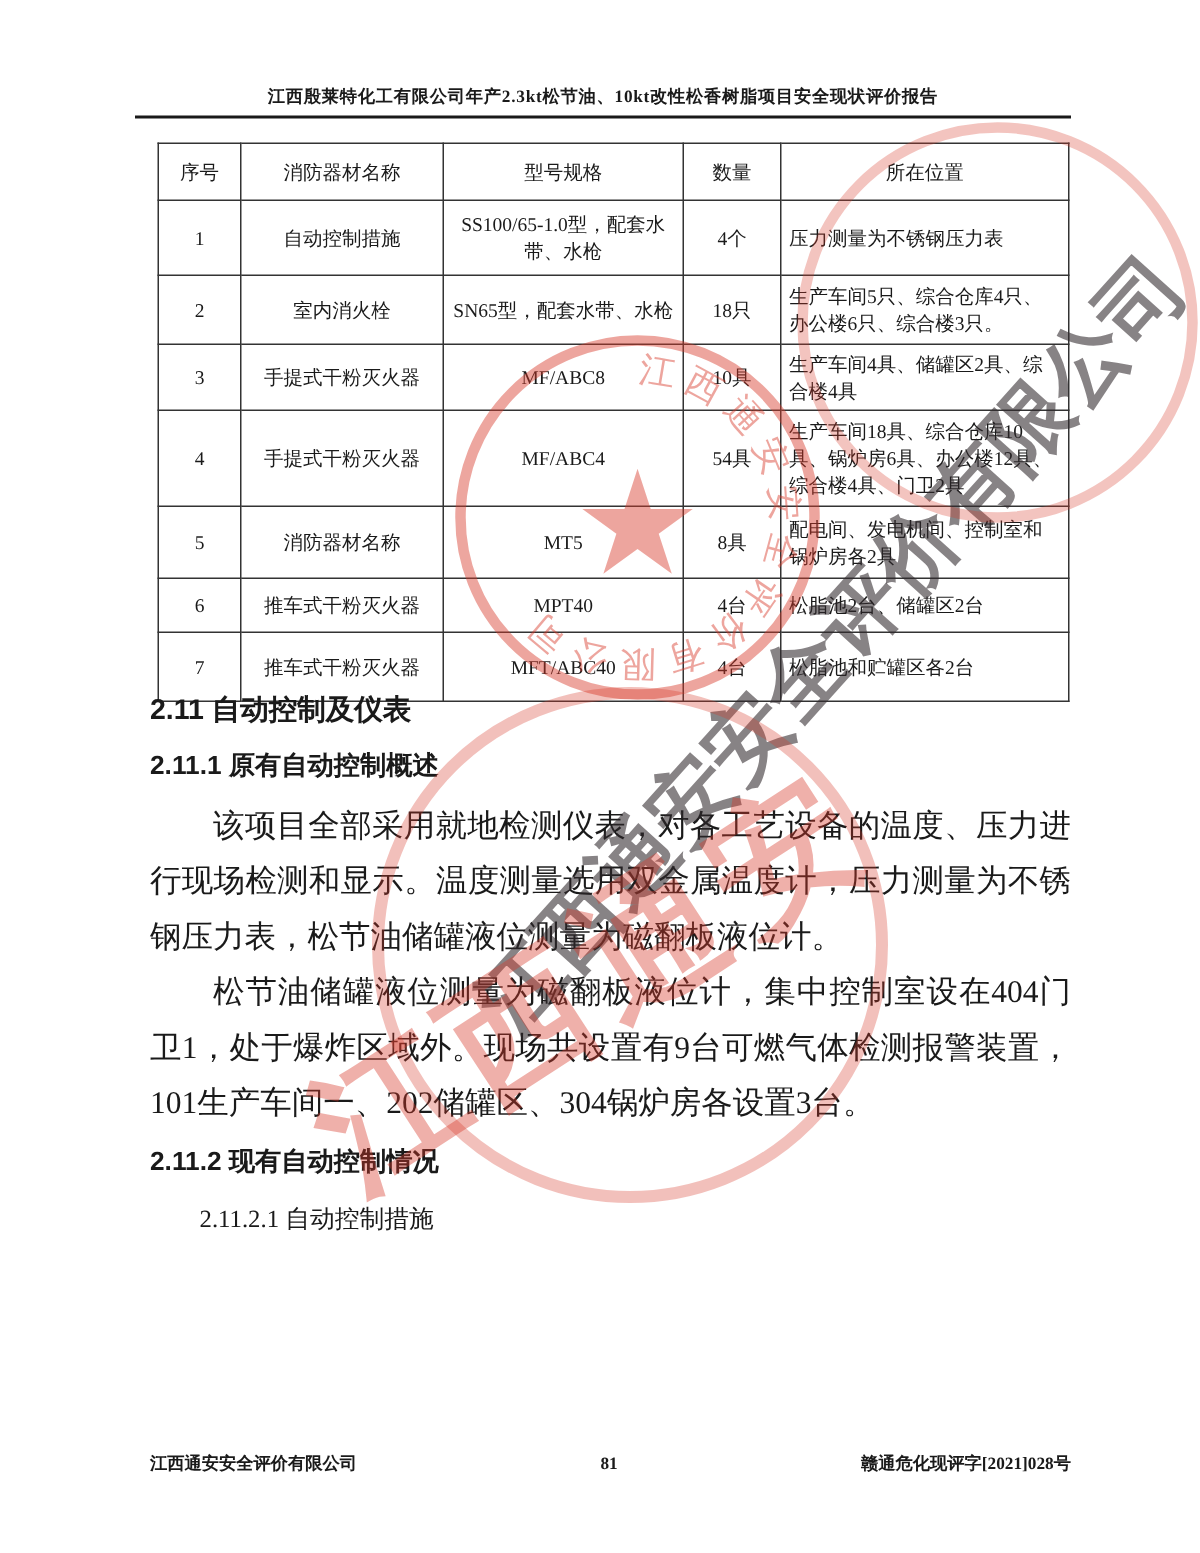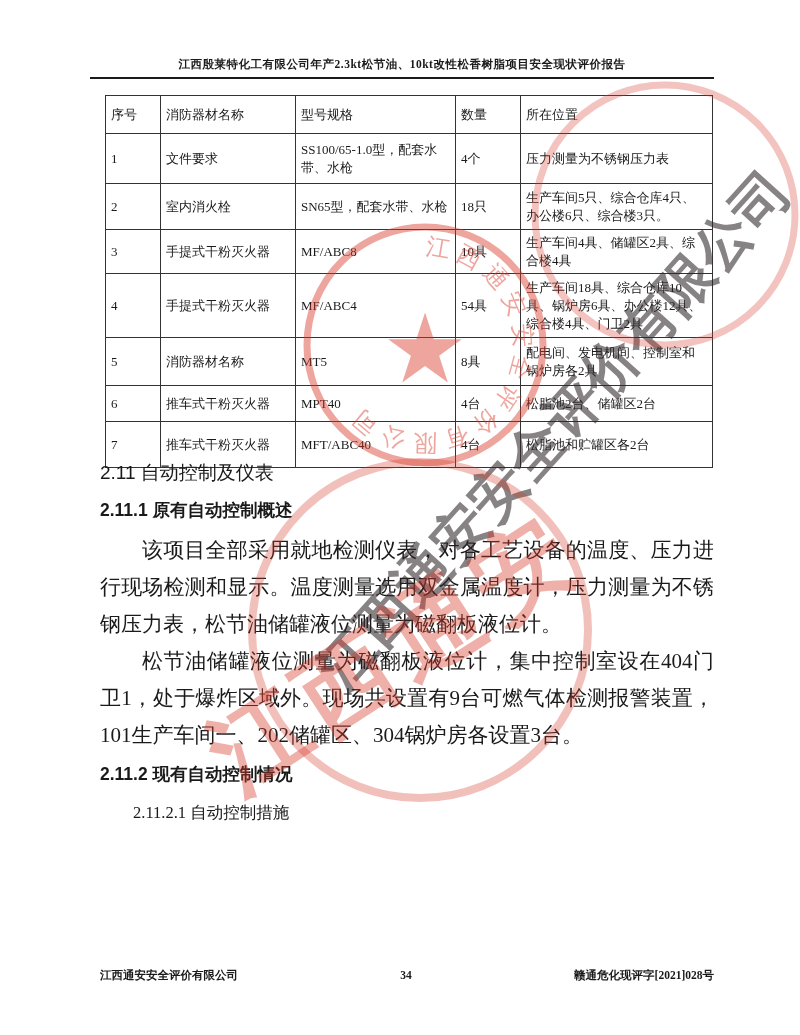--- a/index.html
+++ b/index.html
@@ -32,42 +32,42 @@
   .tbl-wrap { position: absolute; top: 95px; left: 105px; }
   table {
     border-collapse: collapse;
     table-layout: fixed;
     width: 607px;
     font-size: 13px;
   }
   th, td {
     border: 1px solid #333;
     padding: 3px 5px;
-    text-align: left;
+    text-align: center;
     vertical-align: middle;
     font-weight: normal;
     word-break: break-all;
   }
   td.loc { text-align: left; }
   tr.hdr  { height: 38px; }
   tr.r1 { height: 50px; }
   tr.r2 { height: 46px; }
   tr.r3 { height: 44px; }
   tr.r4 { height: 64px; }
   tr.r5 { height: 48px; }
   tr.r6 { height: 36px; }
   tr.r7 { height: 46px; }
   
   .content {
     position: absolute;
     top: 452px; left: 100px; width: 614px;
   }
   .h-bold {
     font-family: "Liberation Sans", "DejaVu Sans", sans-serif;
-    font-weight: normal;
+    font-weight: bold;
     font-size: 19px;
     margin: 8px 0 12px;
   }
   .h-bold2 {
     font-family: "Liberation Sans", "DejaVu Sans", sans-serif;
     font-weight: bold;
     font-size: 17.5px;
     margin: 8px 0 10px;
   }
   .h-plain {
@@ -144,21 +144,21 @@
       <tbody>
           <tr class="hdr">
         <th>序号</th>
         <th>消防器材名称</th>
         <th>型号规格</th>
         <th>数量</th>
         <th>所在位置</th>
       </tr>
       <tr class="r1">
         <td>1</td>
-        <td>文件要求</td>
+        <td>自动控制措施</td>
         <td>SS100/65-1.0型，配套水带、水枪</td>
         <td>4个</td>
         <td class="loc">压力测量为不锈钢压力表</td>
       </tr>
       <tr class="r2">
         <td>2</td>
         <td>室内消火栓</td>
         <td>SN65型，配套水带、水枪</td>
         <td>18只</td>
         <td class="loc">生产车间5只、综合仓库4只、办公楼6只、综合楼3只。</td>
@@ -206,21 +206,21 @@
     <div class="h-bold">2.11 自动控制及仪表</div>
     <div class="h-bold2">2.11.1 原有自动控制概述</div>
     <p class="body">该项目全部采用就地检测仪表，对各工艺设备的温度、压力进行现场检测和显示。温度测量选用双金属温度计，压力测量为不锈钢压力表，松节油储罐液位测量为磁翻板液位计。</p>
     <p class="body">松节油储罐液位测量为磁翻板液位计，集中控制室设在404门卫1，处于爆炸区域外。现场共设置有9台可燃气体检测报警装置，101生产车间一、202储罐区、304锅炉房各设置3台。</p>
     <div class="h-bold2">2.11.2 现有自动控制情况</div>
     <div class="h-plain">2.11.2.1 自动控制措施</div>
   </div>
 
   <div class="footer">
     <span>江西通安安全评价有限公司</span>
-    <span>34</span>
+    <span>81</span>
     <span>赣通危化现评字[2021]028号</span>
   </div>
 
   <div class="wm-layer">
 
     <div class="wm-dark">江西通安安全评价有限公司</div>
 
     <svg class="wm-svg" width="800" height="1035" viewBox="0 0 800 1035">
 
       <g opacity="0.45">

